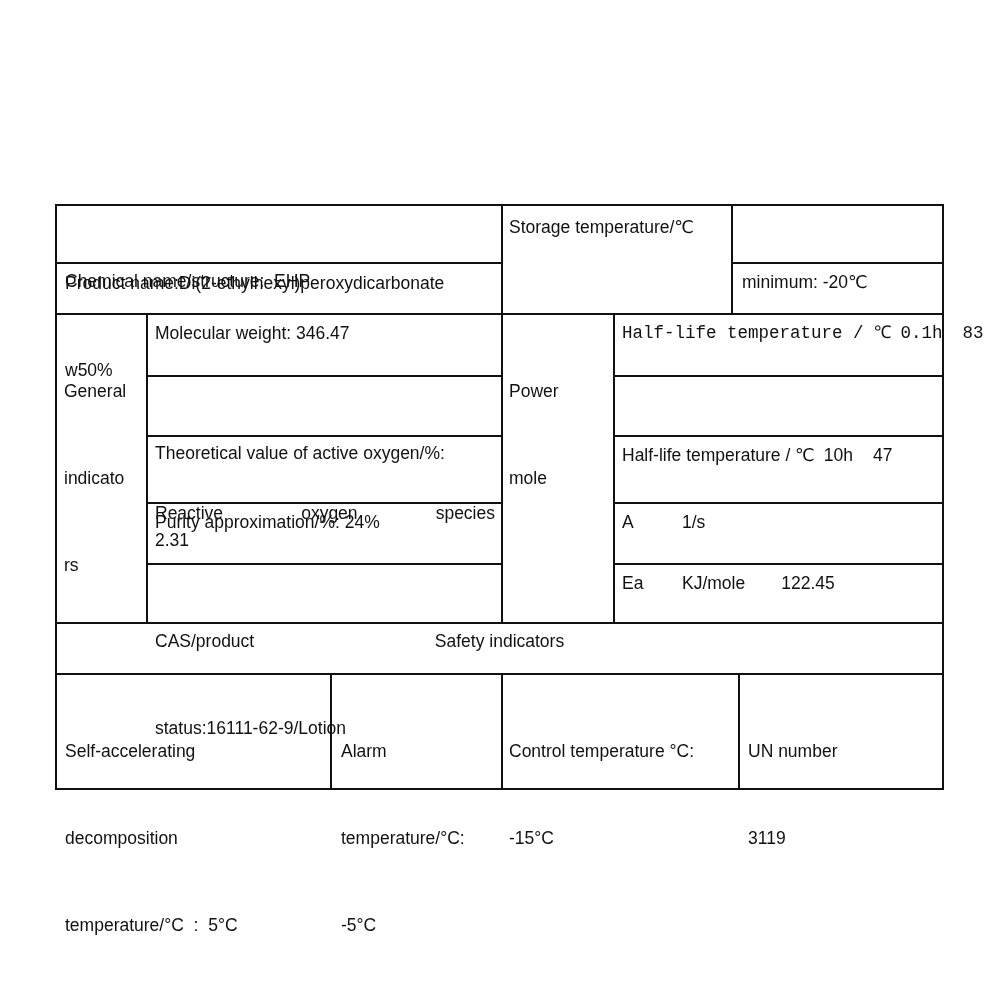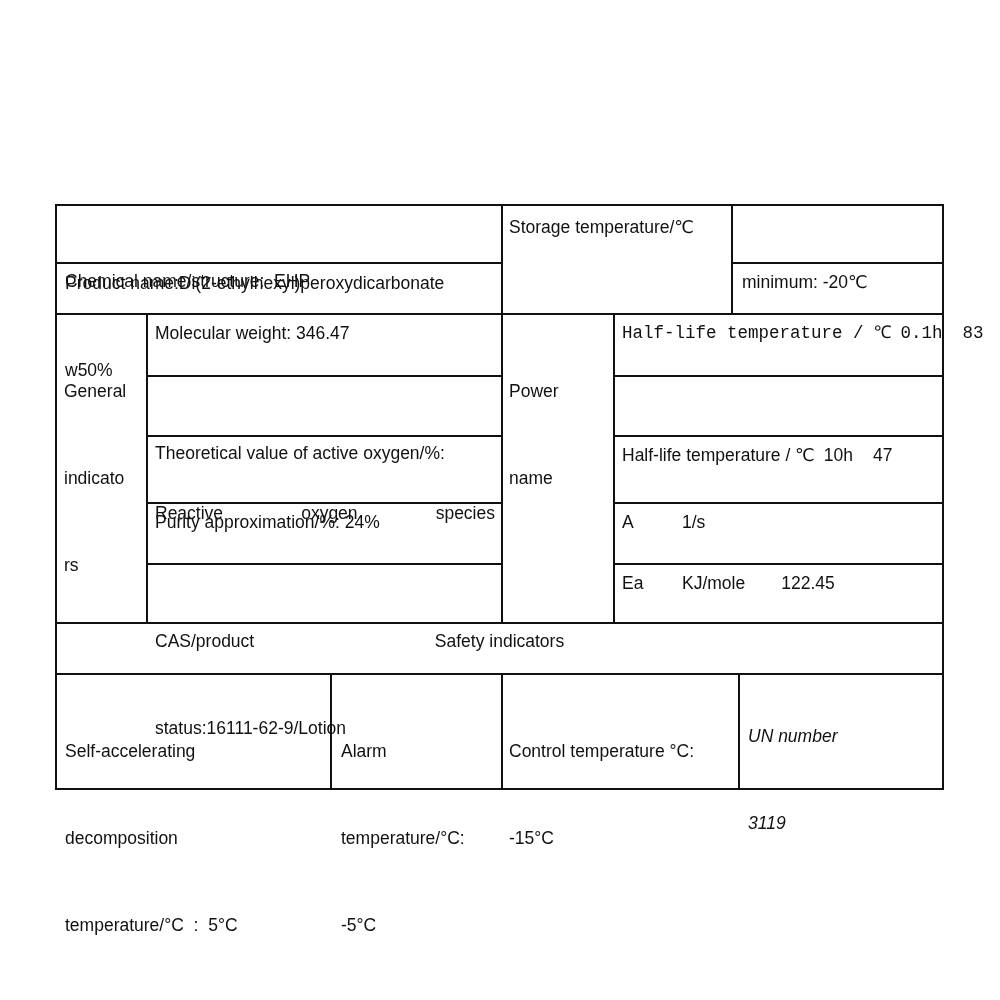--- a/index.html
+++ b/index.html
@@ -84,37 +84,38 @@
 
     <div class="cell" style="left:7px; top:113px; width:78px;">
       <div>General</div>
       <div>indicato</div>
       <div>rs</div>
     </div>
 
     <div class="cell nowrap" style="left:98px; top:113px; width:340px;">Molecular weight:  346.47</div>
     <div class="cell" style="left:98px; top:175px; width:340px;">
       <div>Theoretical value of active oxygen/%:</div>
+      <div>2.31</div>
     </div>
     <div class="cell" style="left:98px; top:235px; width:340px;">
       <div class="just-row">
         <span>Reactive</span>
         <span>oxygen</span>
         <span>species</span>
       </div>
     </div>
     <div class="cell nowrap" style="left:98px; top:302px; width:340px;">Purity approximation/%:  24%</div>
     <div class="cell" style="left:98px; top:363px; width:340px;">
       <div>CAS/product</div>
       <div>status:16111-62-9/Lotion</div>
     </div>
 
     <div class="cell" style="left:452px; top:113px; width:100px;">
       <div>Power</div>
-      <div>name</div>
+      <div>mole</div>
     </div>
 
     <div class="cell nowrap" style="left:565px; top:113px; width:320px;font-family:Liberation Mono, monospace;">
       <span>Half-life temperature / ℃</span><span class="hl-cond">0.1h</span><span class="hl-val">83</span>
     </div>
     <div class="cell nowrap" style="left:565px; top:235px; width:320px;">
       <span>Half-life temperature / ℃</span><span class="hl-cond">10h</span><span class="hl-val">47</span>
     </div>
     <div class="cell nowrap" style="left:565px; top:302px; width:320px;">
       <span class="pw-label">A</span><span>1/s</span><span class="pw-val"></span>
@@ -132,19 +133,19 @@
     </div>
     <div class="cell" style="left:284px; top:473px; width:152px;">
       <div>Alarm</div>
       <div>temperature/°C:</div>
       <div>-5°C</div>
     </div>
     <div class="cell" style="left:452px; top:473px; width:222px;">
       <div>Control temperature °C:</div>
       <div>-15°C</div>
     </div>
-    <div class="cell" style="left:691px; top:458px; width:186px;font-style:italic;">
+    <div class="cell" style="left:691px; top:473px; width:186px;">
       <div>UN number</div>
       <div>3119</div>
     </div>
 
   </div>
 </div>
 
 </body></html>

